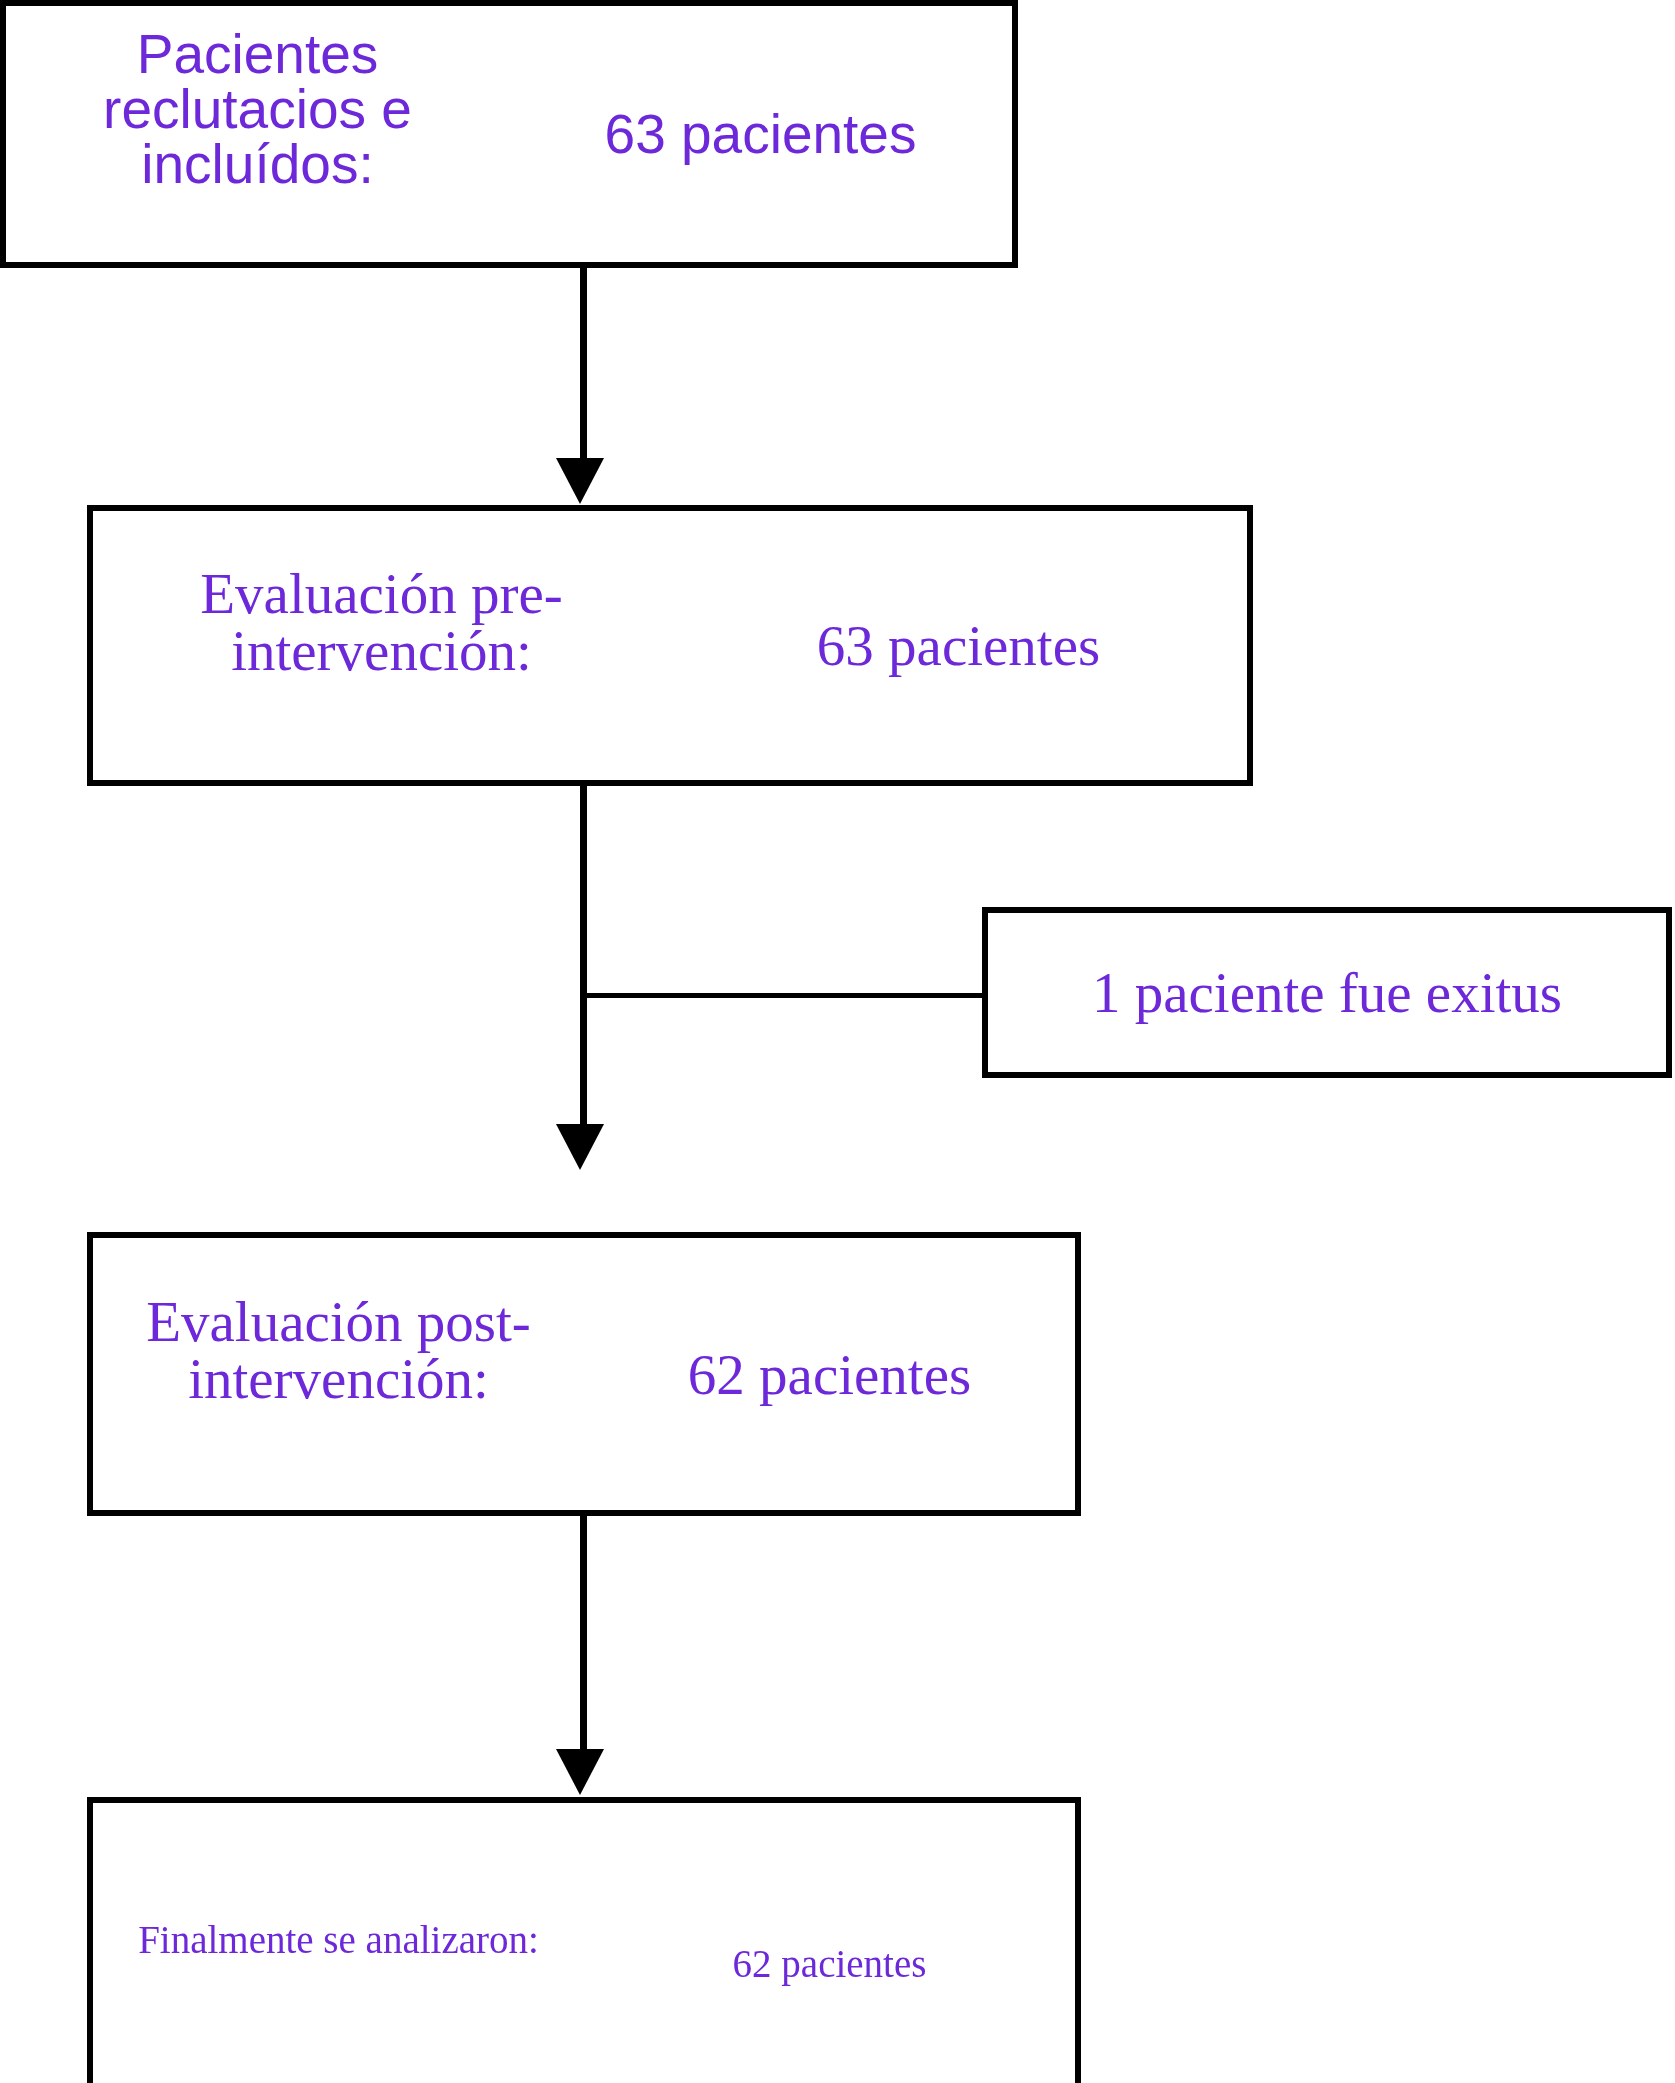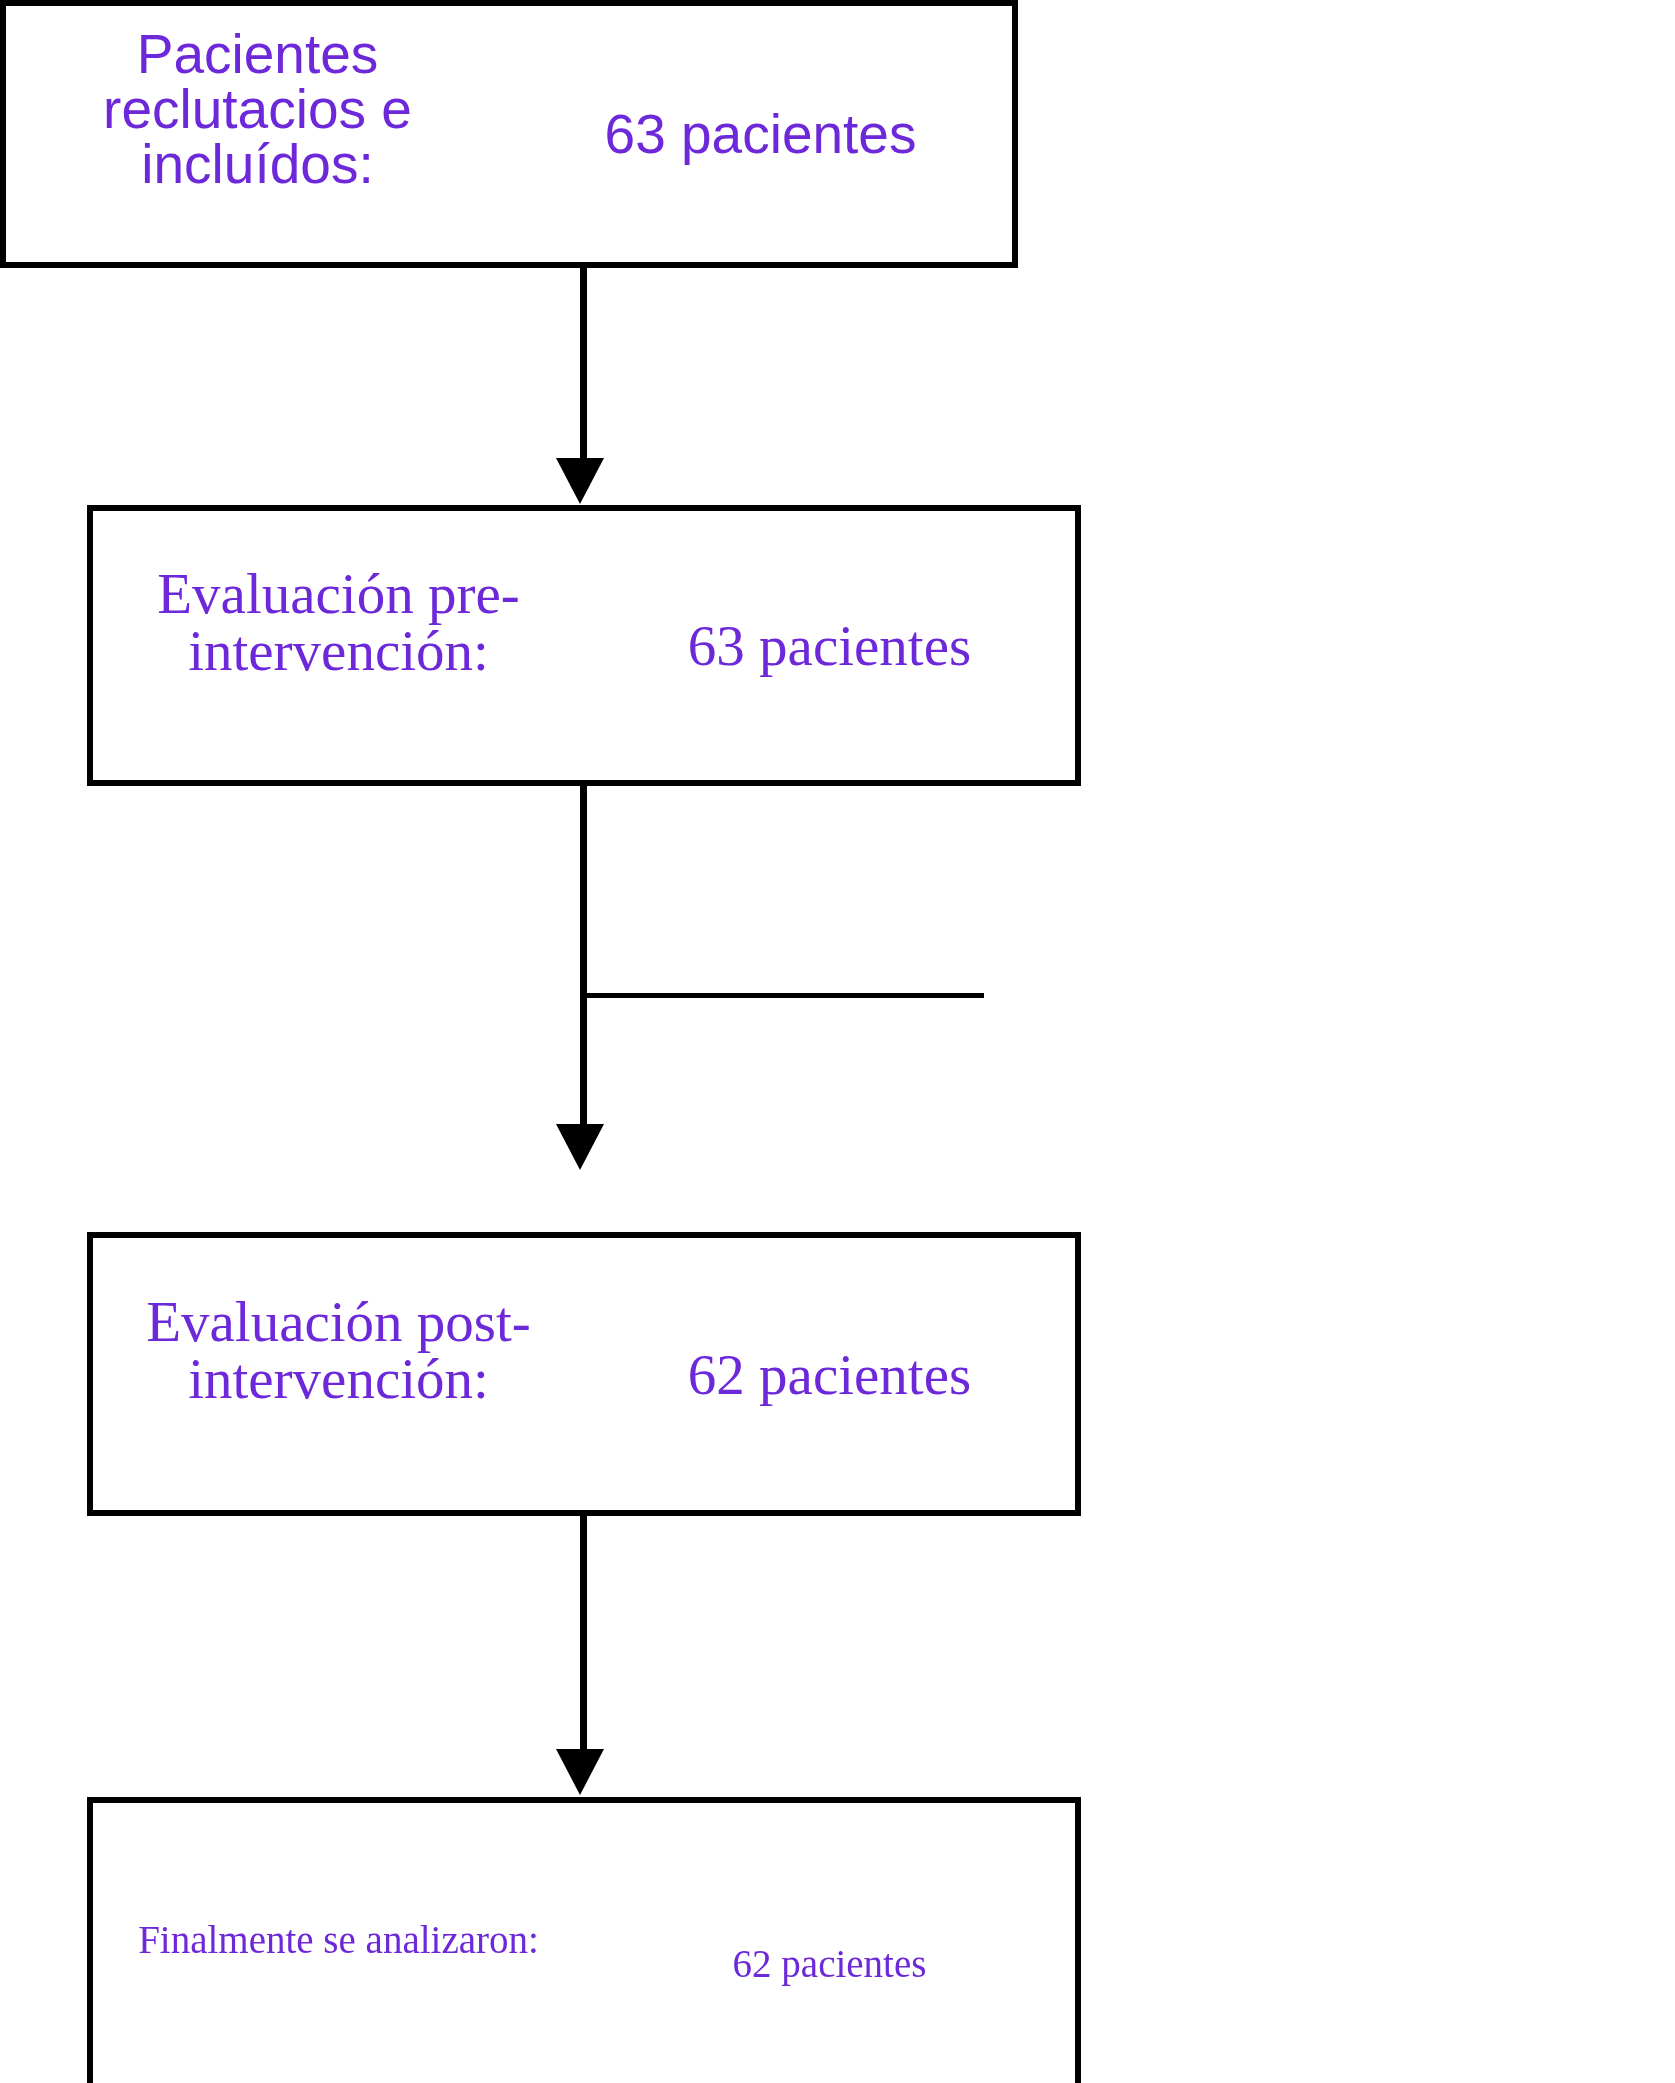--- a/index.html
+++ b/index.html
@@ -46,21 +46,21 @@
   
   #node-recruited {
     left: 0px;  top: 0px;
     width: 1018px; height: 268px;
     font-size: 55px;
   }
   #node-recruited .line-title { margin-bottom: 50px; }
 
   #node-pre {
     left: 87px; top: 505px;
-    width: 994px; height: 281px;
+    width: 1166px; height: 281px;
     font-size: 57px;
   }
   #node-pre .line-title { margin-bottom: 48px; }
 
   #node-exitus {
     left: 982px; top: 907px;
     width: 690px; height: 171px;
     font-size: 57px;
   }
 
@@ -128,20 +128,23 @@
   <div class="node font-serif" id="node-pre">
     <span class="line line-title">Evaluación pre-intervención:</span>
     <span class="line line-count">63 pacientes</span>
   </div>
 
   <div class="conn-v" id="conn-pre-post"></div>
   <div class="arrowhead" id="arrow-pre-post"></div>
 
   <div class="conn-h" id="conn-exitus-branch"></div>
 
+  <div class="node font-serif" id="node-exitus">
+    <span class="line line-title">1 paciente fue exitus</span>
+  </div>
 
   <div class="node font-serif" id="node-post">
     <span class="line line-title">Evaluación post-intervención:</span>
     <span class="line line-count">62 pacientes</span>
   </div>
 
   <div class="conn-v" id="conn-post-analyzed"></div>
   <div class="arrowhead" id="arrow-post-analyzed"></div>
 
   <div class="node font-serif" id="node-analyzed">

